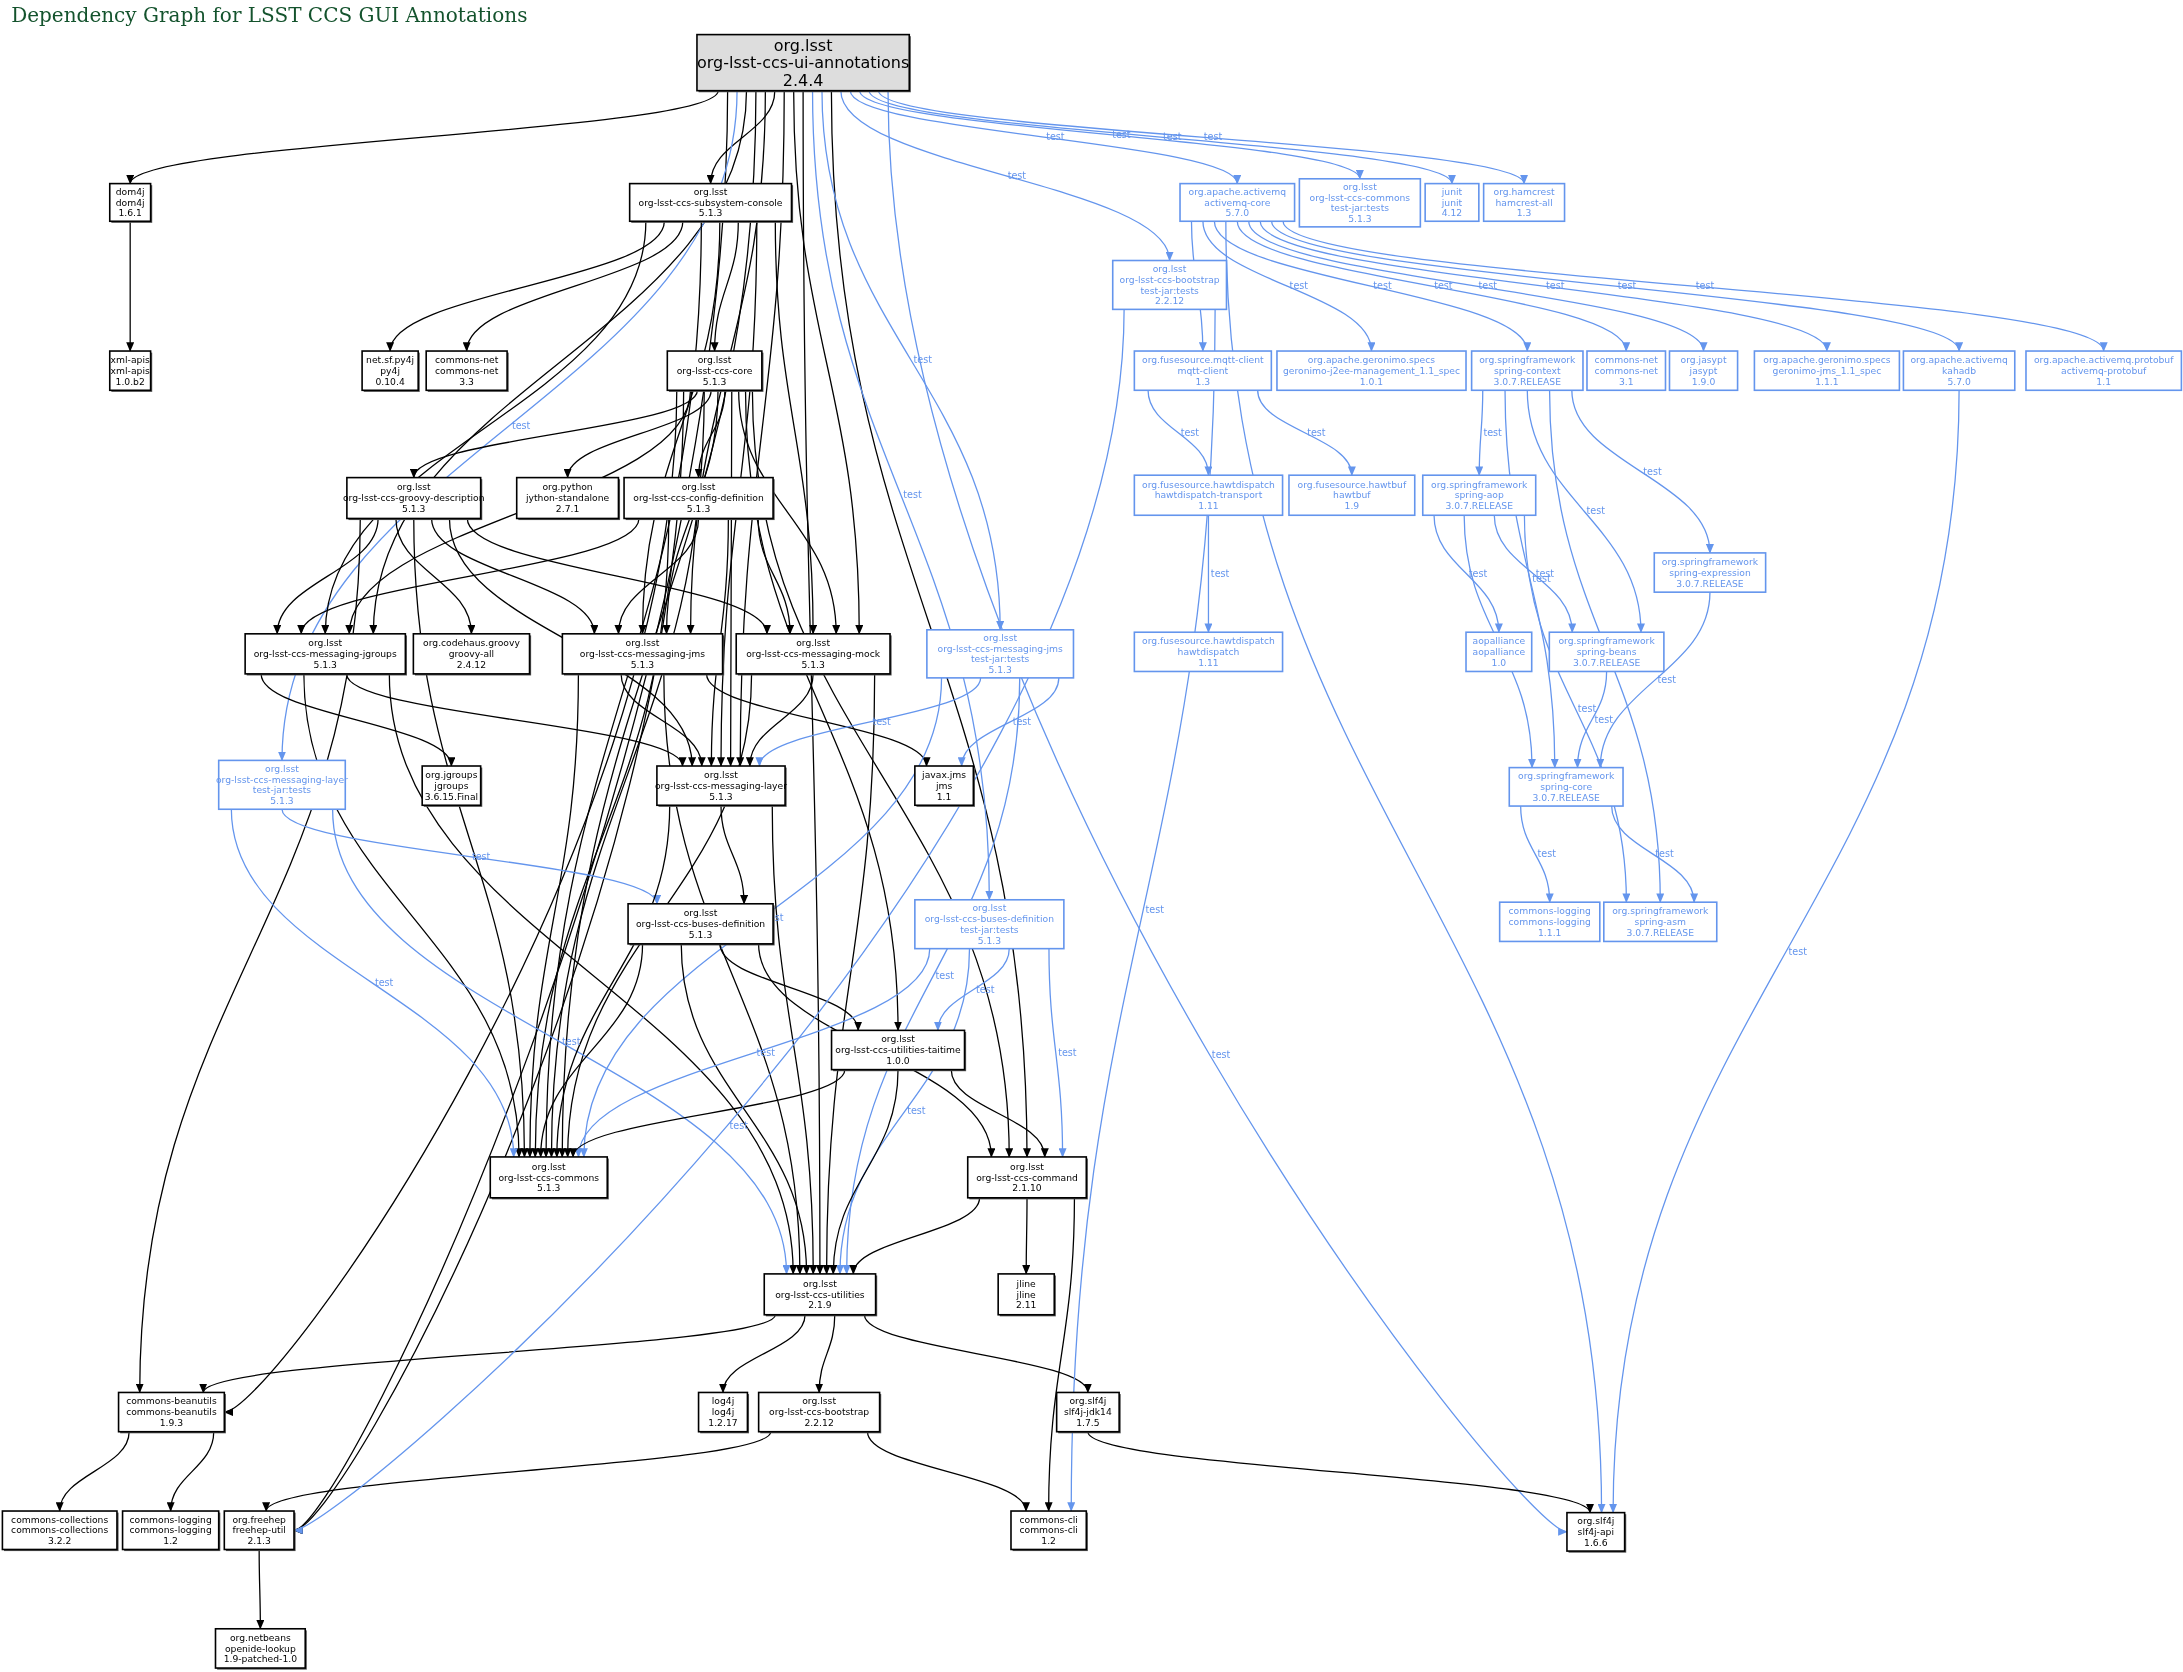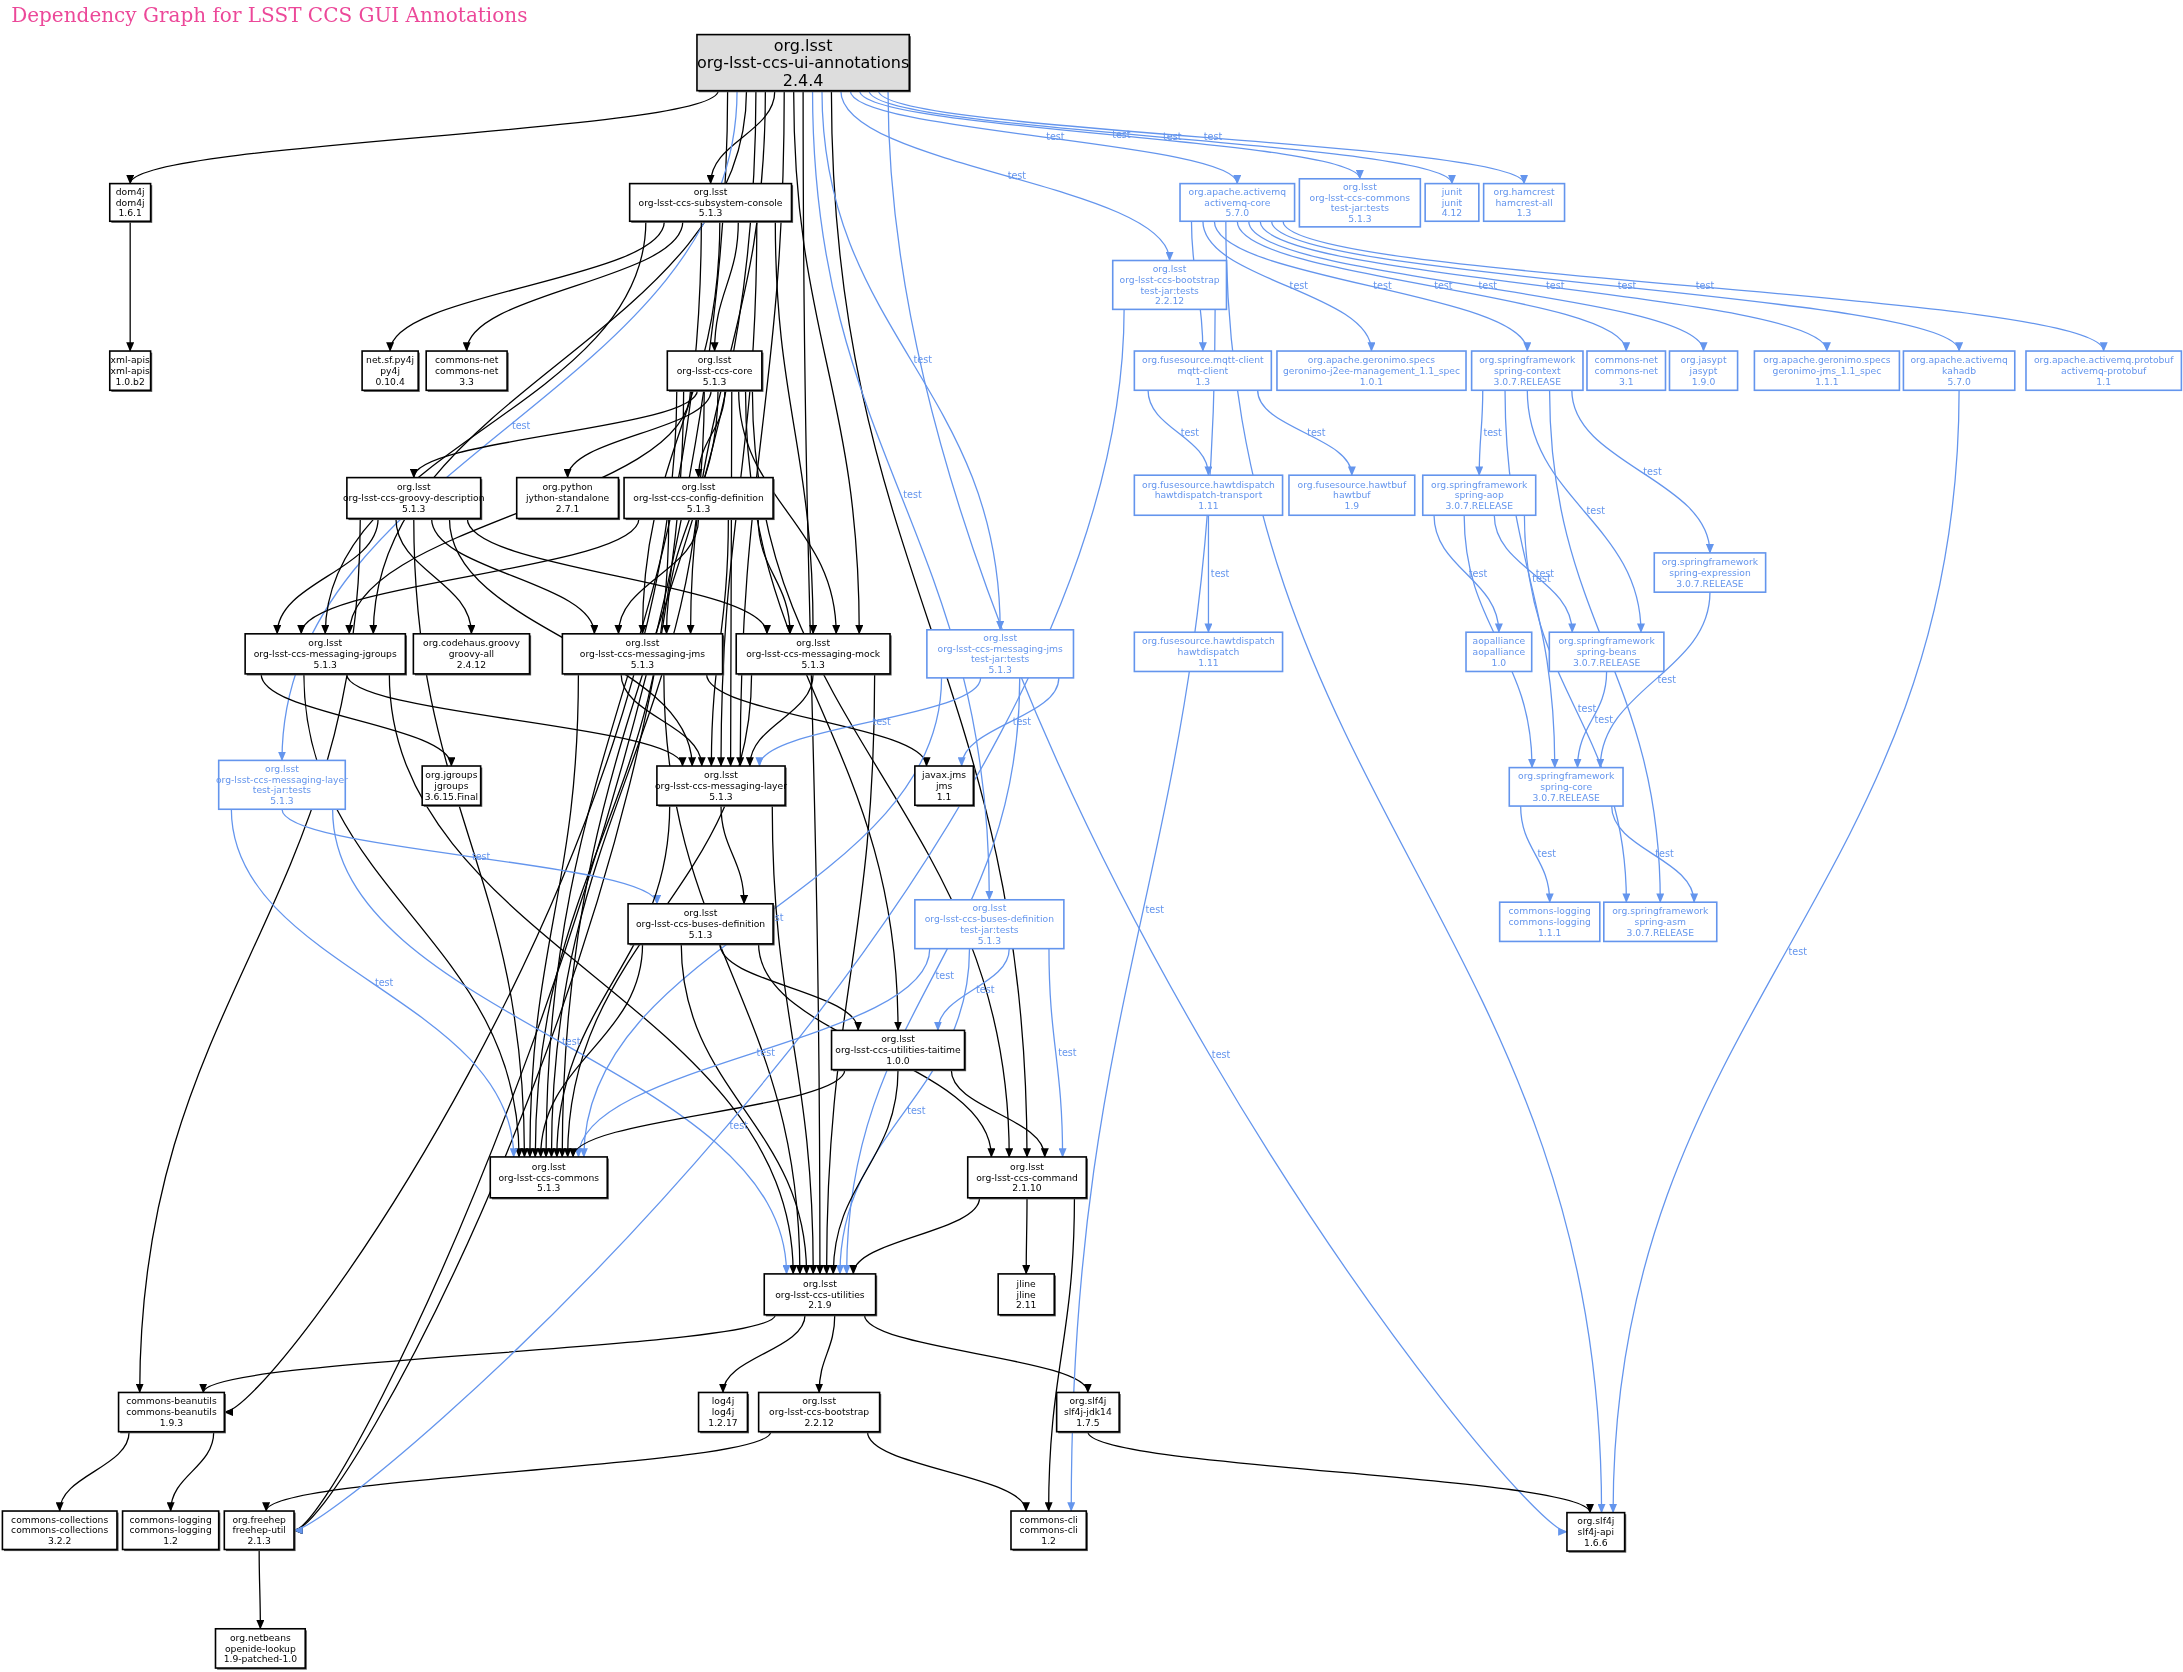--- a/index.html
+++ b/index.html
@@ -1,20 +1,20 @@
 <!DOCTYPE html>
 <html style="font-size:13px"><head>
 <meta charset="utf-8">
 <style>
   html, body { margin: 0; padding: 0; background: #ffffff; }
   body { width: 2183px; height: 1673px; position: relative; overflow: hidden; }
   #title {
     position: absolute; left: 11.2px; top: 3.2px;
     font-family: "DejaVu Serif", "Liberation Serif", serif;
-    font-size: 20px; color: #ec4899; white-space: nowrap;
+    font-size: 20px; color: #14532d; white-space: nowrap;
   }
   svg#graph { position: absolute; left: 0; top: 0; }
   .node-box { stroke-width: 2; }
   .node-compile .node-box { fill: #ffffff; stroke: #000000; }
   .node-test .node-box { fill: #ffffff; stroke: #6495ed; }
   .node-root .node-box { fill: #dddddd; stroke: #000000; stroke-width: 2; }
   .node-text { font-family: "DejaVu Sans", sans-serif; font-size: 11.5px; text-anchor: middle; }
   .node-compile .node-text { fill: #000000; }
   .node-test .node-text { fill: #6495ed; }
   .node-root .node-text { font-size: 20px; fill: #000; }

